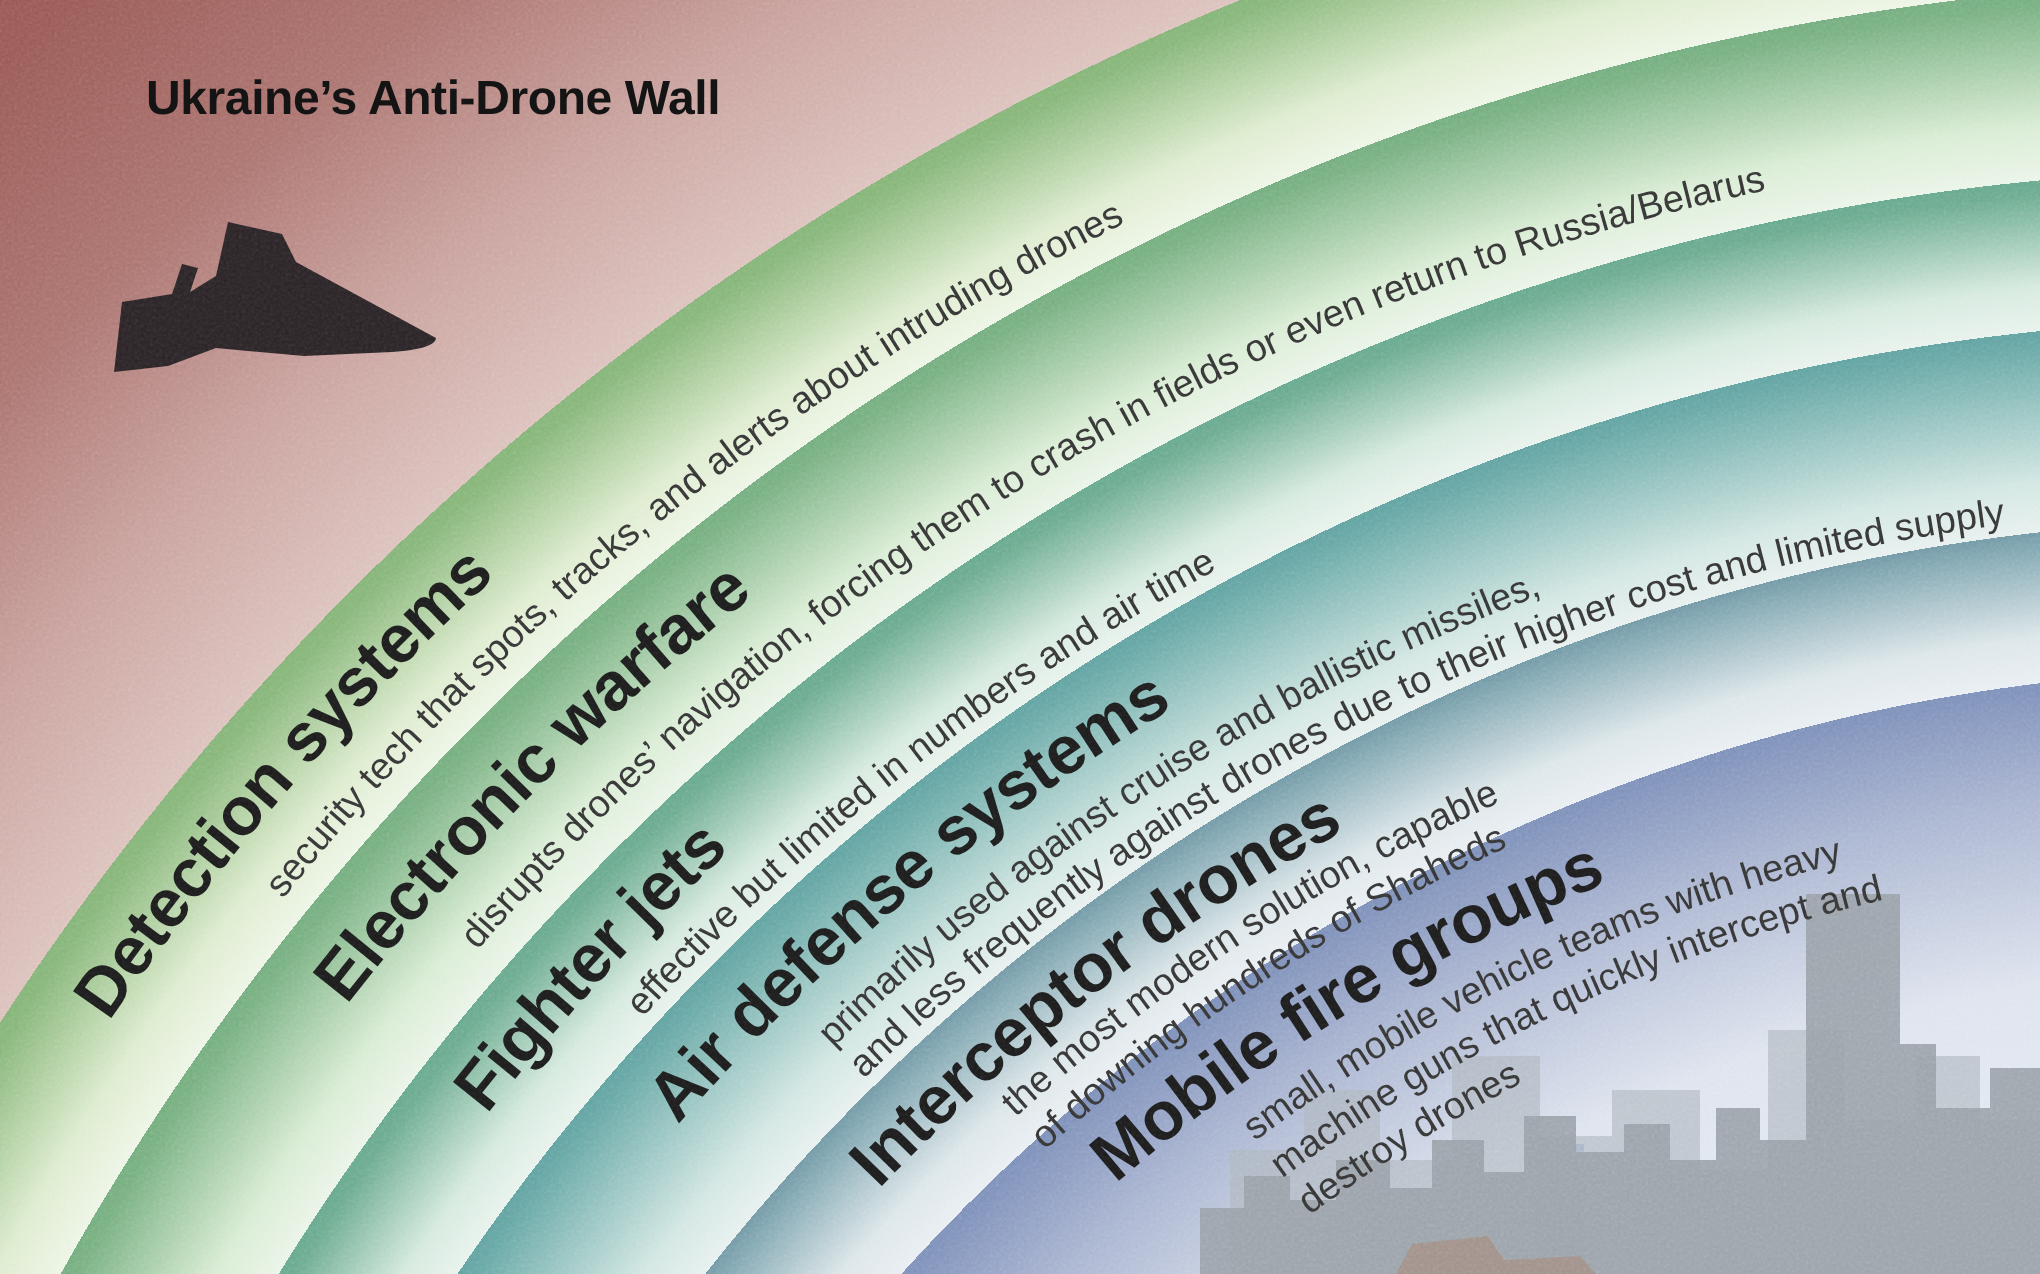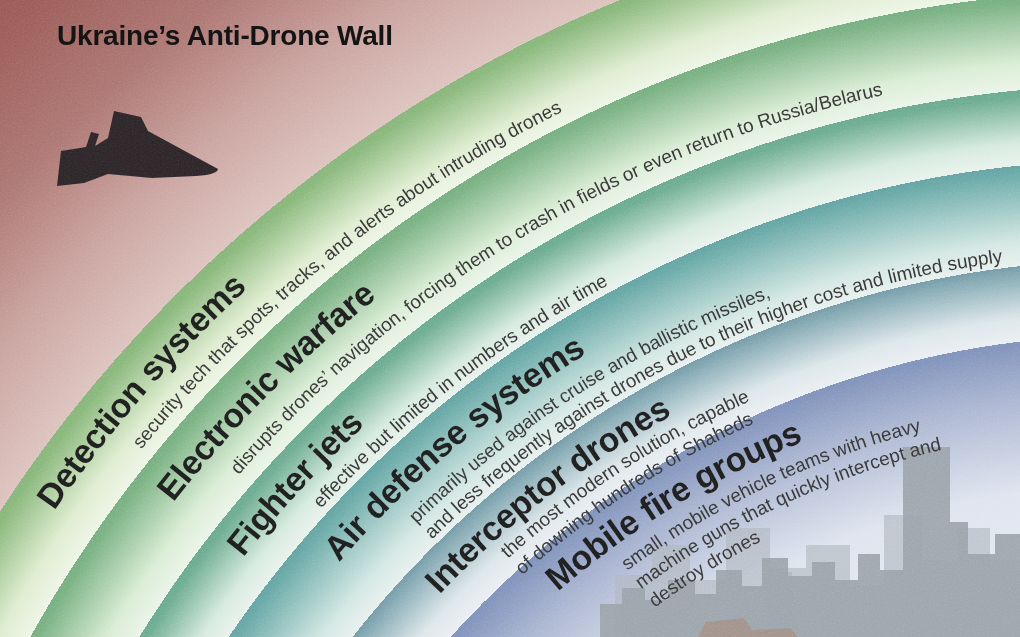--- a/index.html
+++ b/index.html
@@ -13,22 +13,22 @@
       #e3eaf4 0px,  #e1e8f2 700px, #dee4ee 765px,
       #a9b4d0 858px, #8092bb 910px, #7d90b9 915px,
       #e9eef2 915px, #dce6e9 938px, #7fa5b0 983px, #7299a6 990px,
       #e7f0ee 990px, #d3e7e3 1014px, #66a7a5 1083px, #60a2a1 1090px,
       #e8f2ec 1090px, #d6eadf 1112px, #6cab90 1158px, #67a98e 1165px,
       #eaf4e8 1165px, #d9ecd4 1192px, #78b081 1252px, #74ad7f 1259px,
       #edf5e6 1259px, #deeccf 1287px, #87b679 1343px, #84b478 1350px,
       #dcc2bd 1350px, #c9a29e 1442px, #ab7470 1545px, #9a5a56 1660px, #934f4c 1800px);
   }
   .page-title{
-    position:absolute;left:57px;top:20px;margin:0;
-    font-size:28px;font-weight:700;color:#141414;letter-spacing:-.2px;
+    position:absolute;left:57px;top:20px;margin:16px;
+    font-size:24px;font-weight:700;color:#141414;letter-spacing:-.2px;
   }
   svg.layer{position:absolute;left:0;top:0;}
   .band-title{font-size:34px;font-weight:700;fill:#1b1b1b;letter-spacing:-.3px;}
   .band-desc{font-size:19px;font-weight:400;fill:#333;}
   .grain{mix-blend-mode:soft-light;opacity:.55;pointer-events:none;}
 </style>
 </head>
 <body>
 
 <div class="scene">

